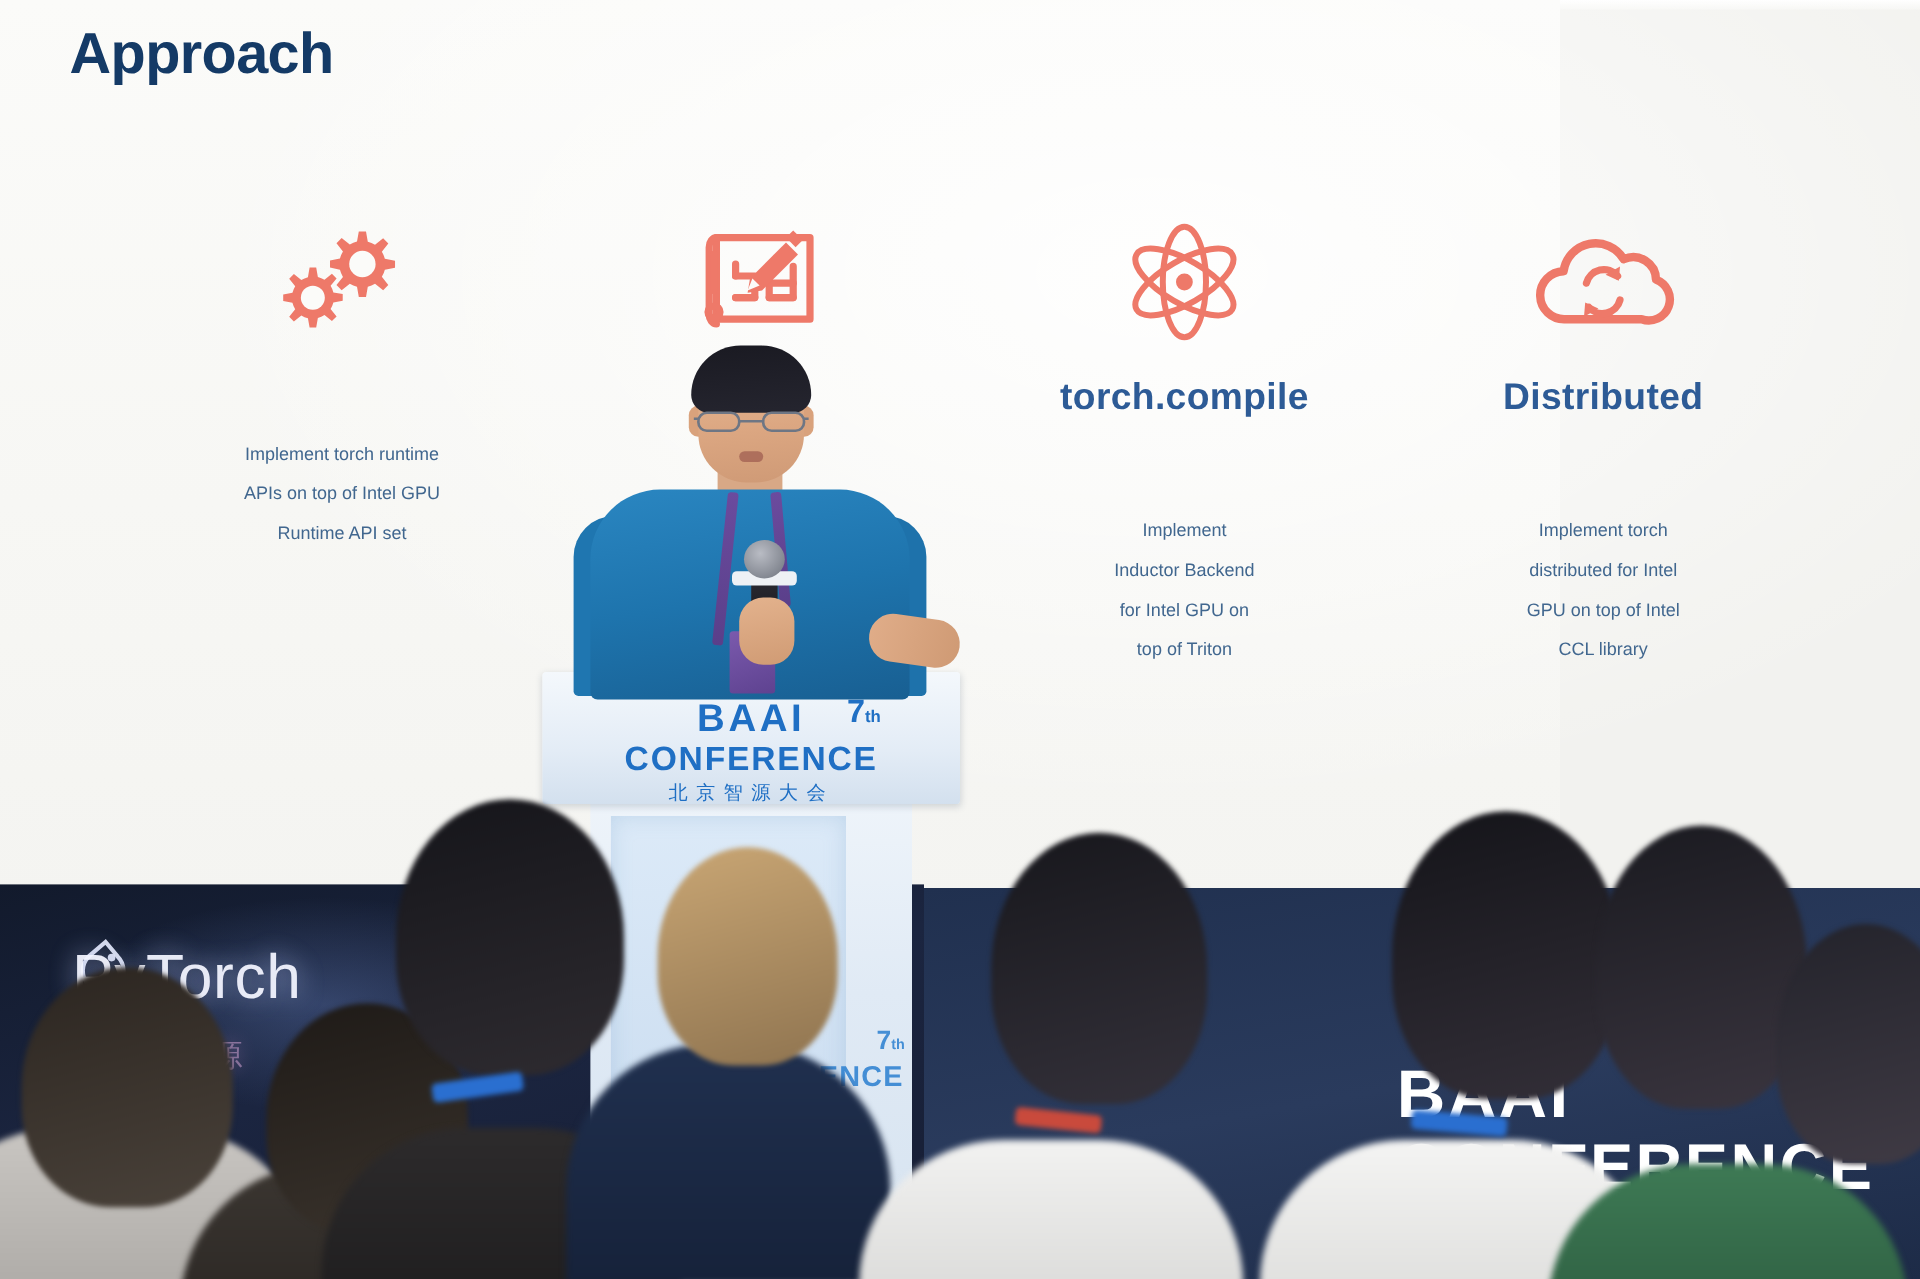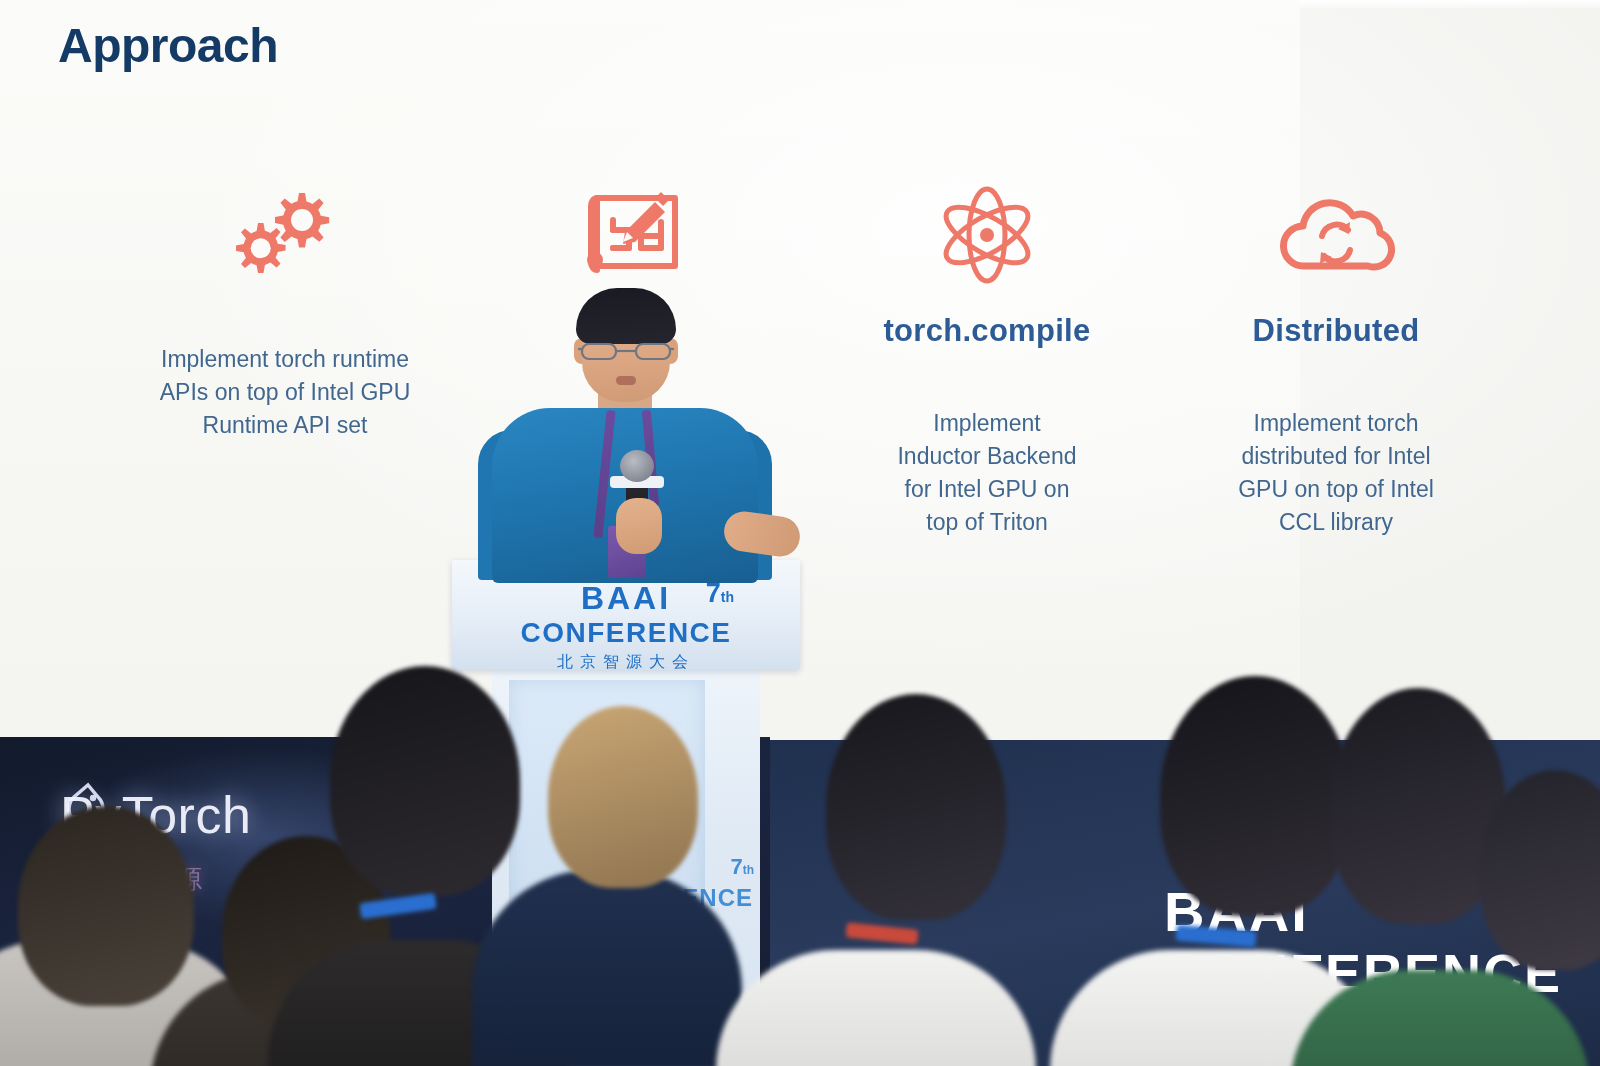--- a/index.html
+++ b/index.html
@@ -36,22 +36,22 @@
 
   .col-icon { height:100px; display:flex; align-items:center; justify-content:center; }
   .col-icon svg { display:block; }
 
   .col-head {
     margin-top:28px;
     font-size:31px; font-weight:bold; color:#2d5b96;
     letter-spacing:0.3px;
   }
   .col-body {
-    margin-top:58px;
-    font-size:23px; line-height:33px; color:#41678f;
+    margin-top:77px;
+    font-size:15px; line-height:33px; color:#41678f;
     white-space:pre-line;
   }
 
   
   #banner-left {
     position:absolute; left:0; top:737px; width:770px; height:329px;
     background:linear-gradient(165deg,#121a2c 0%,#1b2540 45%,#161d33 100%);
     overflow:hidden;
   }
   #banner-left-glow {

